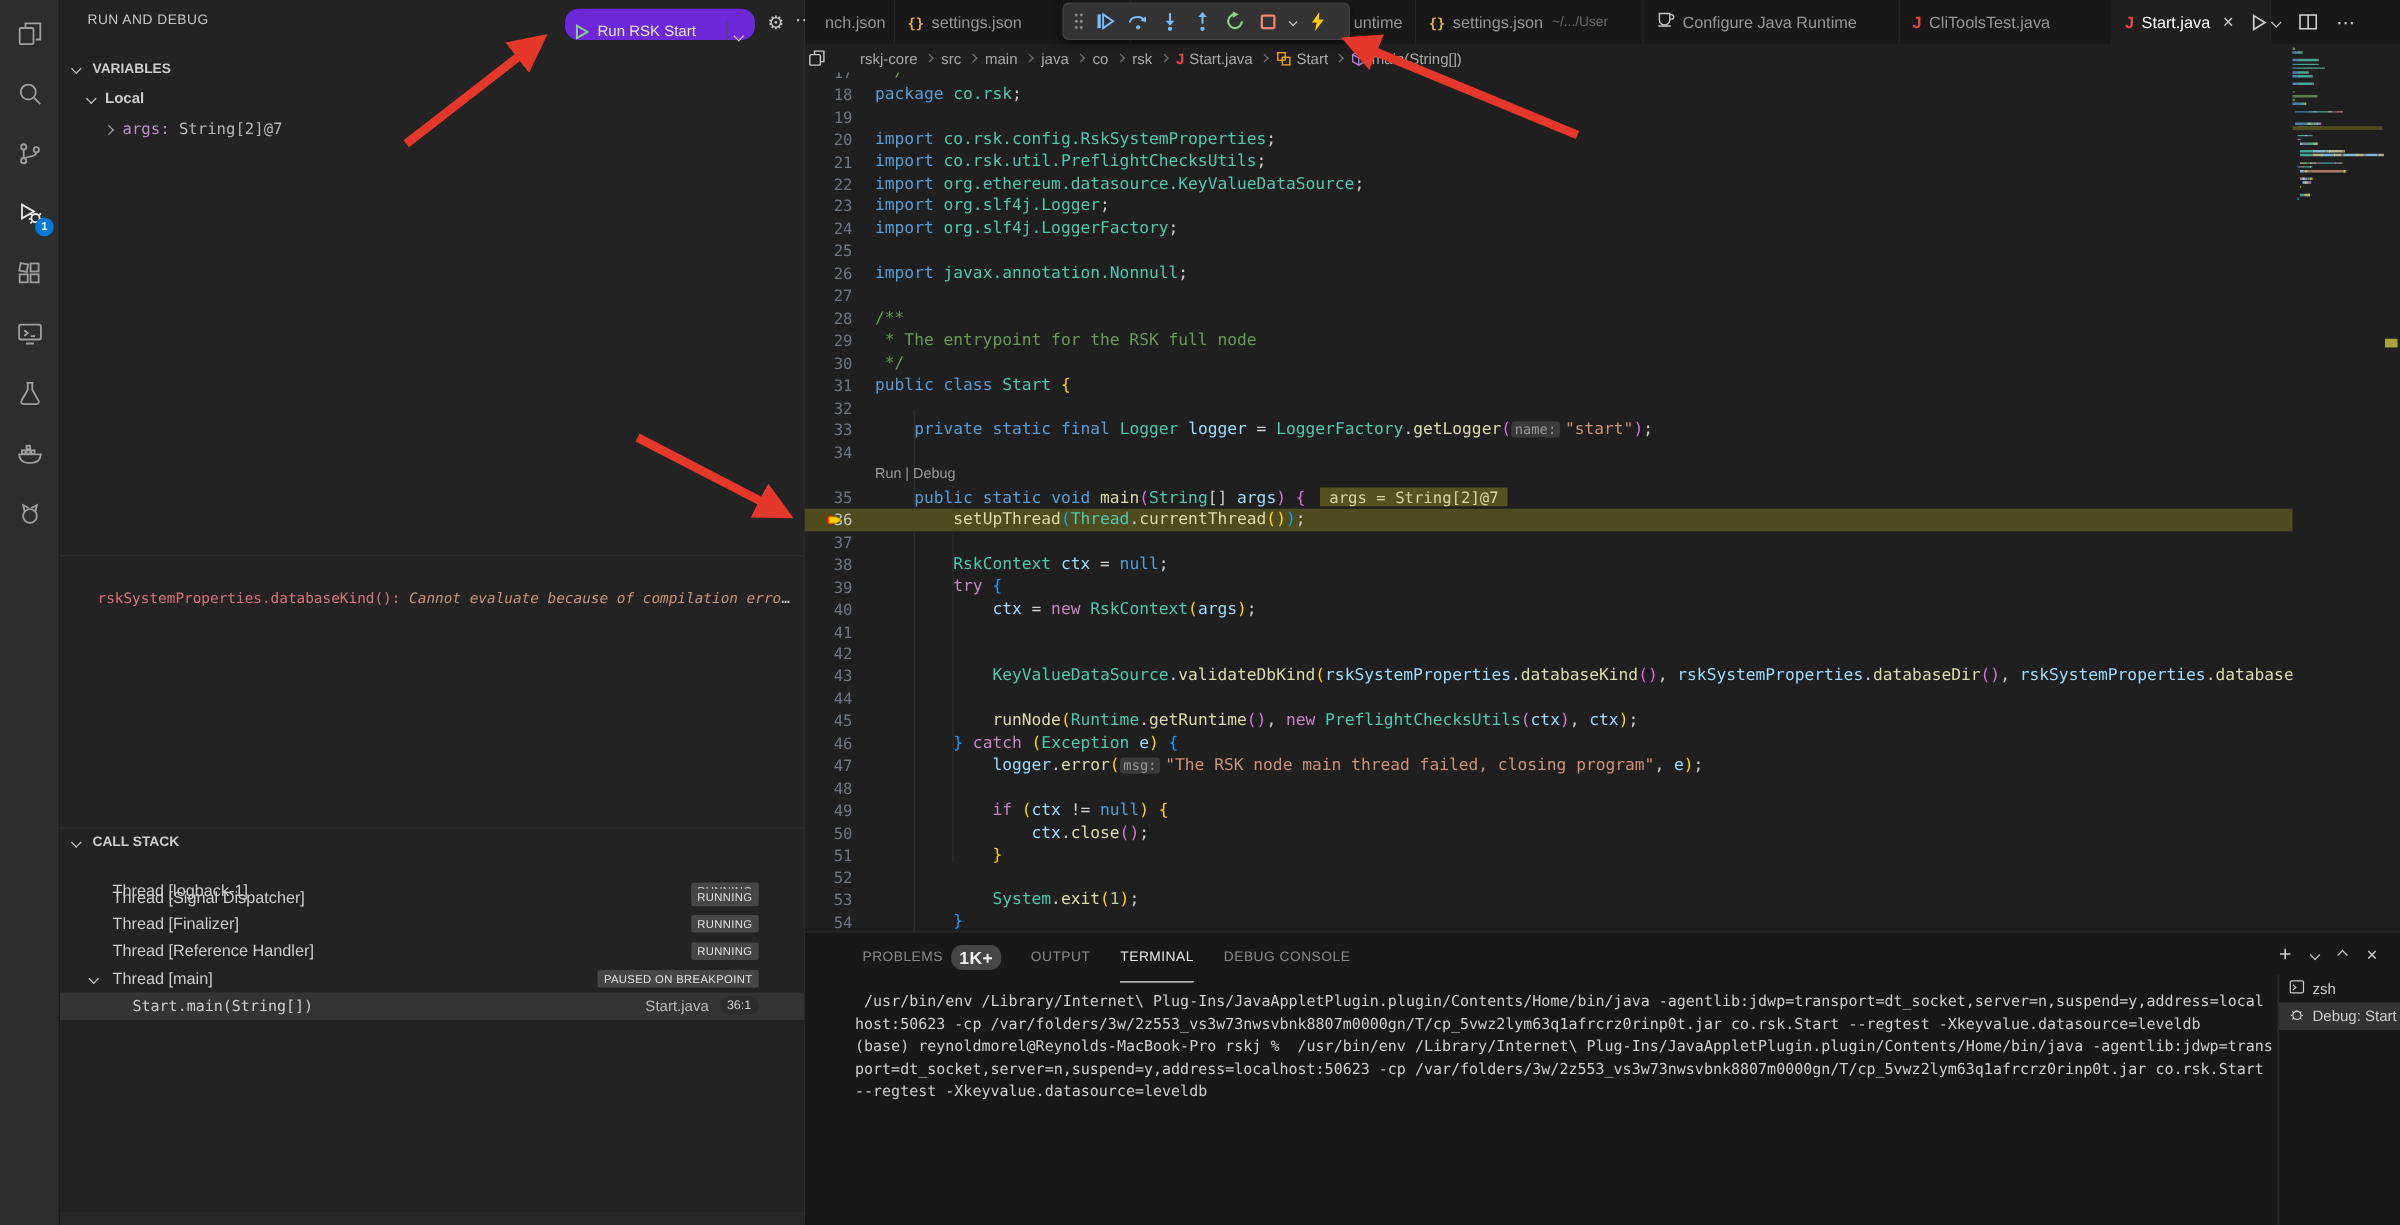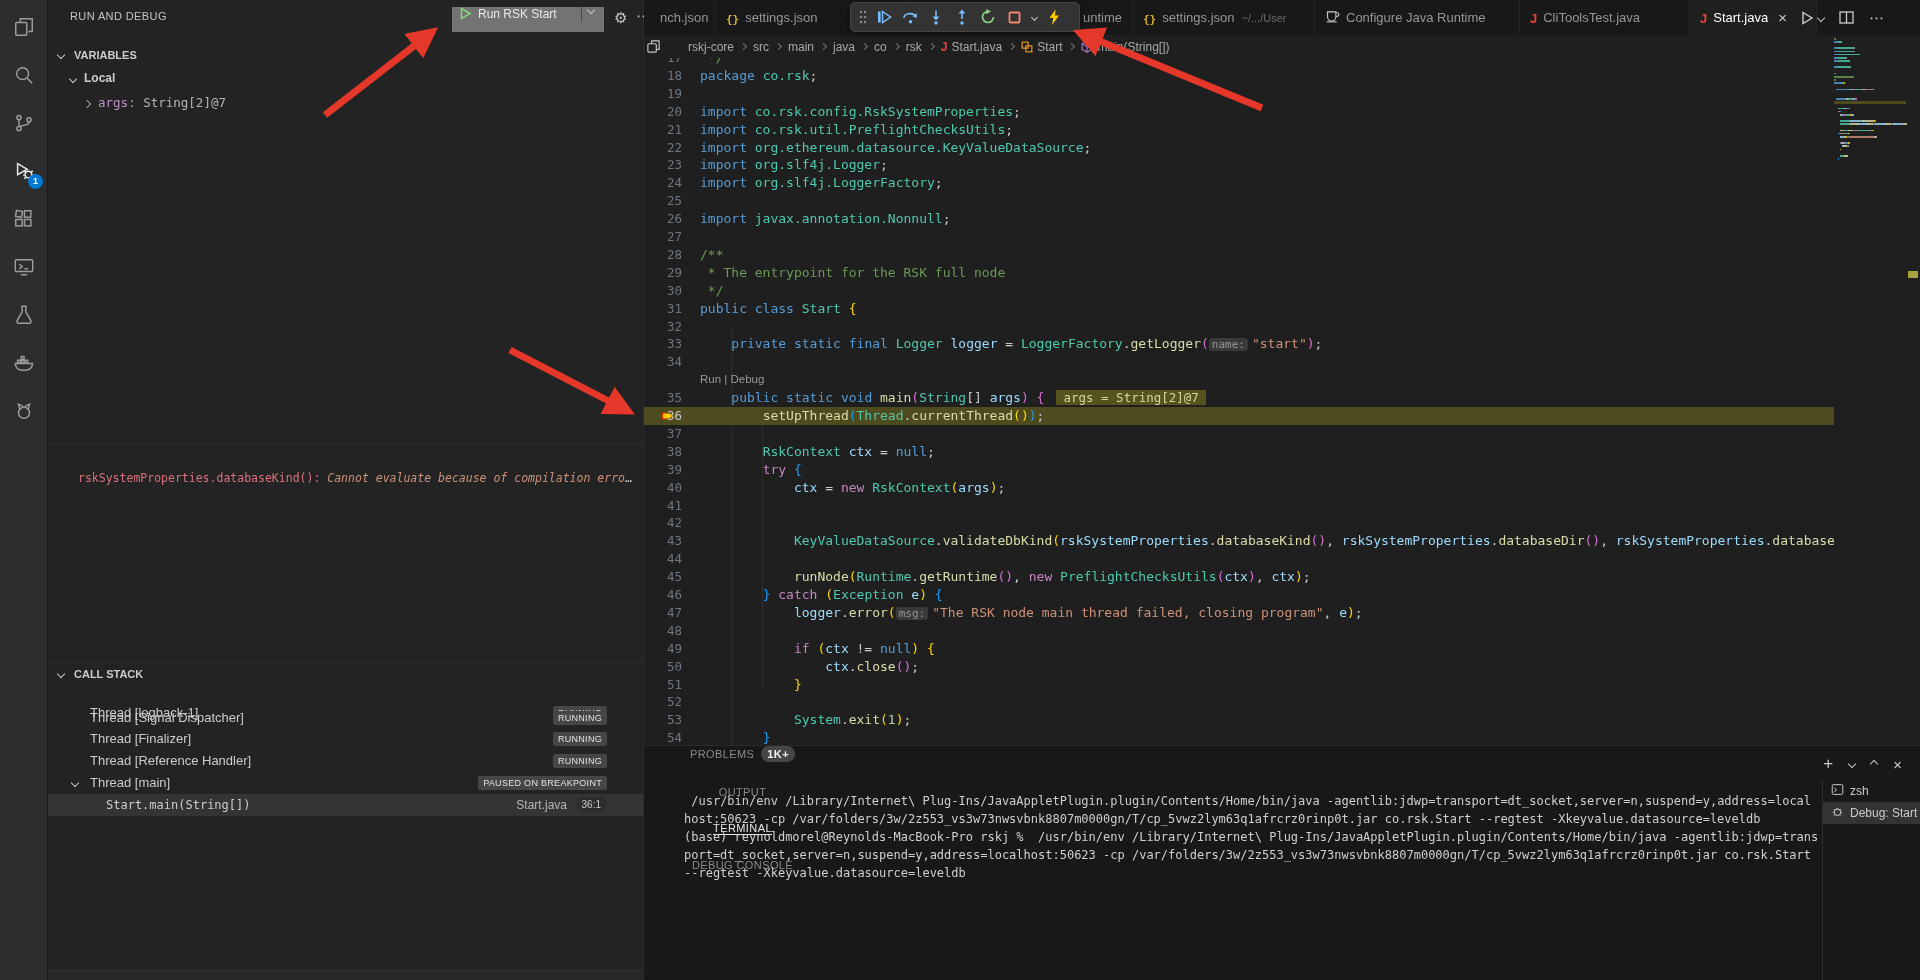--- a/index.html
+++ b/index.html
@@ -12,22 +12,22 @@
   #activity { position:absolute; left:0; top:0; width:48px; height:980px; background:#2d2d2d; border-right:1px solid #1a1a1a; }
   .act-item { position:absolute; left:13px; width:24px; height:24px; cursor:pointer; }
   .act-item svg { stroke:#9d9d9d; fill:none; stroke-width:1.6; }
   .act-item.active svg { stroke:#e7e7e7; }
   .act-badge { position:absolute; right:-6px; bottom:-5px; width:15px; height:15px; border-radius:50%;
     background:#0078d4; color:#fff; font-size:9px; text-align:center; line-height:15px; font-weight:bold; }
 
   
   #sidebar { position:absolute; left:48px; top:0; width:596px; height:980px; background:#232323; border-right:1px solid #2b2b2b; }
   #sb-title { position:absolute; left:22px; top:10px; font-size:11px; color:#c5c5c5; letter-spacing:.4px; }
-  #run-btn { position:absolute; left:404px; top:7px; width:152px; height:25px; background:#737373; border-radius:0;
-    display:flex; align-items:flex-start; cursor:pointer; }
+  #run-btn { position:absolute; left:404px; top:7px; width:152px; height:25px; background:#6d28d9; border-radius:11px;
+    display:flex; align-items:flex-end; cursor:pointer; }
   #run-btn .lbl { font-size:12px; color:#e8e8e8; margin-left:6px; flex:1; }
   #run-btn .sep { width:1px; height:15px; background:#4a4a4a; margin-right:6px; }
   .cv { display:inline-block; width:6px; height:6px; border-right:1.4px solid #c5c5c5; border-bottom:1.4px solid #c5c5c5; }
   .cv-down { transform:rotate(45deg); }
   .cv-up { transform:rotate(-135deg); }
   .cv-right { transform:rotate(-45deg); }
   #sb-gear { position:absolute; left:566px; top:9px; font-size:15px; color:#c5c5c5; cursor:pointer; }
   #sb-more { position:absolute; left:588px; top:7px; font-size:15px; color:#c5c5c5; cursor:pointer; }
   .sec-head { position:absolute; left:0; width:100%; height:20px; font-size:11px; font-weight:bold; color:#cccccc; cursor:pointer; }
   .sec-head .cv { position:absolute; left:10px; top:6px; }
@@ -89,25 +89,25 @@
   #ov-marker { position:absolute; left:1264px; top:271px; width:10px; height:7px; background:#a9a23d; }
 
   
   #dbgbar { position:absolute; left:206px; top:2px; width:230px; height:30px; background:#333333;
     border:1px solid #454545; border-radius:5px; box-shadow:0 2px 8px rgba(0,0,0,.5);
     display:flex; align-items:center; padding:0 4px; z-index:5; }
   .dbtn { width:26px; height:26px; display:flex; align-items:center; justify-content:center; cursor:pointer; }
 
   
   #panel { position:absolute; left:644px; top:745px; width:1276px; height:235px; background:#181818; border-top:1px solid #2b2b2b; }
-  #panel-tabs { position:absolute; left:46px; top:0; height:40px; display:flex; align-items:center; gap:24px;flex-direction:column; }
+  #panel-tabs { position:absolute; left:46px; top:0; height:40px; display:flex; align-items:center; gap:24px; }
   .ptab { font-size:11px; letter-spacing:.4px; color:#8a8a8a; cursor:pointer; display:flex; align-items:center; gap:7px;
     height:40px; }
   .ptab.active { color:#e7e7e7; border-bottom:1.5px solid #e7e7e7; }
-  .pbadge { background:#464646; color:#f0f0f0; font-size:11px; font-weight:bold; padding:2px 6px; border-radius:9px; }
+  .pbadge { background:#464646; color:#f0f0f0; font-size:14px; font-weight:bold; padding:2px 6px; border-radius:9px; }
   #panel-actions { position:absolute; right:18px; top:0; height:36px; display:flex; align-items:center; gap:16px; color:#cccccc; }
   #panel-actions .pa { cursor:pointer; font-size:15px; display:flex; align-items:center; }
   #term { position:absolute; left:40px; top:46px; font-family:"DejaVu Sans Mono",monospace; font-size:12px;
     line-height:18px; color:#cfcfcf; }
   .term-line { width:157ch; white-space:pre-wrap; word-break:break-all; }
   #term-divider { position:absolute; left:1178px; top:34px; width:1px; height:201px; background:#2f2f2f; }
   #term-list { position:absolute; left:1179px; top:34px; width:97px; }
   .trow { position:relative; height:22px; display:flex; align-items:center; gap:6px; padding-left:8px;
     font-size:12px; color:#cccccc; cursor:pointer; }
   .trow.selected { background:#333333; }

